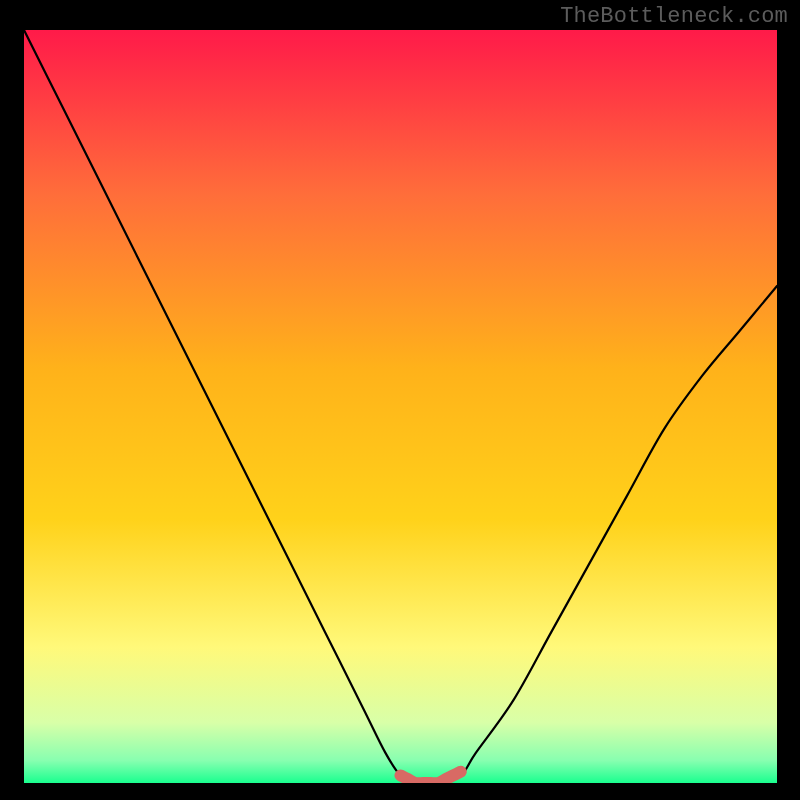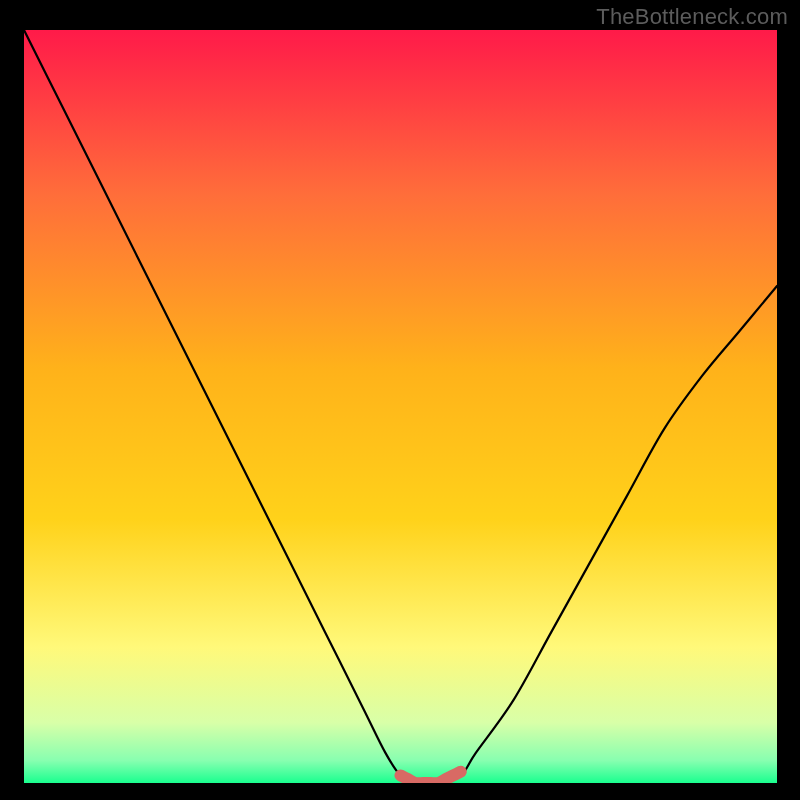--- a/index.html
+++ b/index.html
@@ -11,20 +11,21 @@
     overflow: hidden;
     font-family: Arial, Helvetica, sans-serif;
   }
   .frame {
     position: absolute;
     top: 0;
     left: 0;
     width: 800px;
     height: 800px;
     background: #000;
+    font-family: Liberation Mono, monospace;
   }
   .watermark {
     position: absolute;
     top: 4px;
     right: 12px;
     color: #5c5c5c;
     font-size: 22px;
     font-weight: 400;
     letter-spacing: 0.2px;
   }

